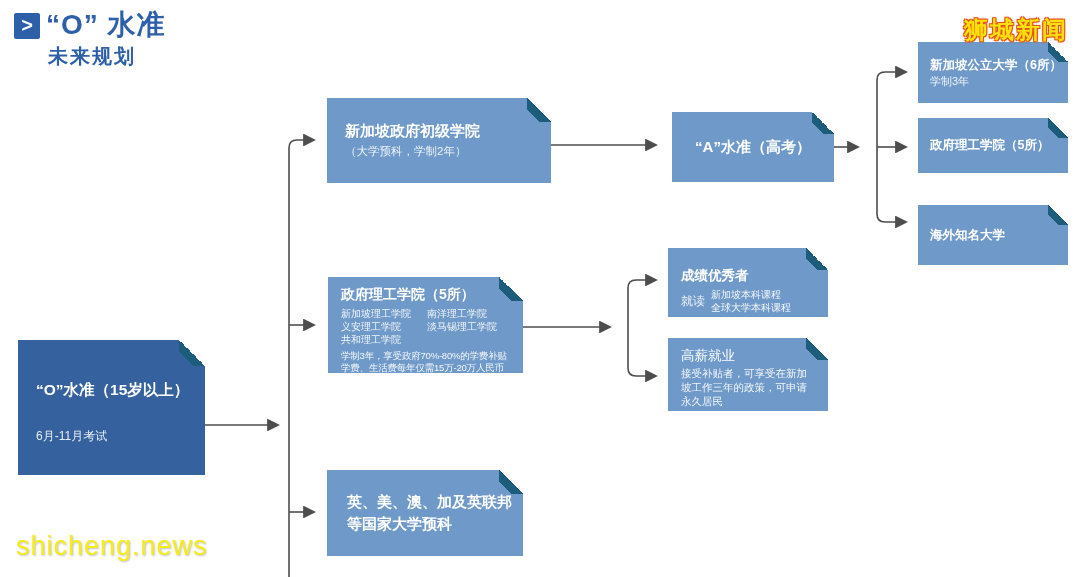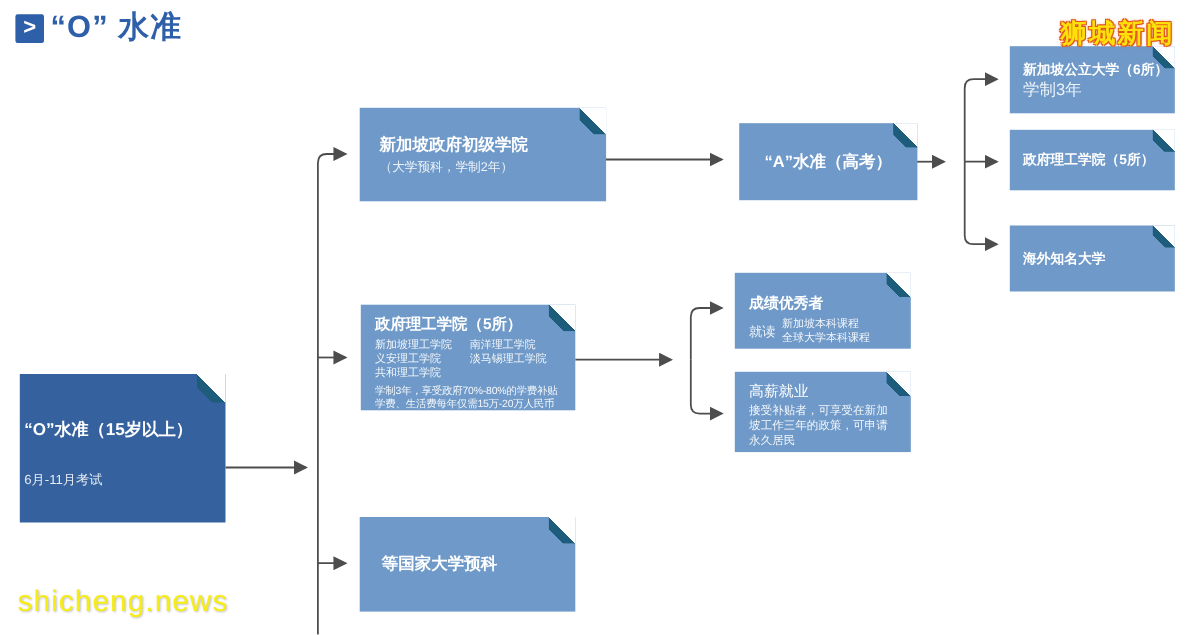--- a/index.html
+++ b/index.html
@@ -35,21 +35,21 @@
   .fold {
     position:absolute; top:0; right:0; width:var(--fold,24px); height:var(--fold,24px);
     background:linear-gradient(to bottom left, #ffffff 0 50%, #1e5c7b 50% 73%, rgba(0,0,0,0) 73%);
   }
   .vcenter { display:flex; flex-direction:column; justify-content:center; }
   .title-lg  { font-size:15.5px; font-weight:bold; white-space:nowrap; }
   .title-md  { font-size:15px;   font-weight:bold; white-space:nowrap; }
   .title-sm  { font-size:12.5px; font-weight:bold; white-space:nowrap; }
   .subtle    { color:rgba(255,255,255,.88); }
   
-  .box-olevel { left:18px; top:340px; width:187px; height:135px; padding-left:4px; padding-top:10px;gap:24px; }
+  .box-olevel { left:18px; top:340px; width:187px; height:135px; padding-left:18px; padding-top:10px;gap:24px; }
   .box-olevel .sub { font-size:12px; margin-top:3px; }
   
   .box-jc { left:327px; top:98px; width:224px; height:85px; padding-left:18px; }
   .box-jc .sub { font-size:11.5px; margin-top:3px; }
   
   .box-poly { left:328px; top:277px; width:195px; height:96px; padding:9px 13px; }
   .box-poly .ptitle { font-size:14px; font-weight:bold; margin-bottom:3px; white-space:nowrap; }
   .schools { display:grid; grid-template-columns:86px auto; font-size:10px; line-height:1.3; margin-bottom:4px; color:rgba(255,255,255,.92); }
   .pdetails { font-size:9.5px; line-height:1.3; letter-spacing:-0.2px; white-space:nowrap; color:rgba(255,255,255,.92); }
   
@@ -62,21 +62,21 @@
   .box-excellent .etitle { font-size:13.5px; font-weight:bold; margin-bottom:3px; }
   .erow { display:flex; align-items:center; gap:6px; }
   .elabel { font-size:12px; color:rgba(255,255,255,.9); flex:0 0 auto; }
   .eopts { font-size:10px; line-height:1.3; color:rgba(255,255,255,.92); }
   
   .box-employment { left:668px; top:338px; width:160px; height:73px; padding:9px 13px; }
   .box-employment .etitle { font-size:13.5px; font-weight:normal; margin-bottom:2px; }
   .edesc { font-size:10.5px; line-height:1.32; color:rgba(255,255,255,.92); }
   
   .box-uni { left:918px; top:42px; width:150px; height:61px; padding-left:12px; }
-  .box-uni .sub { font-size:15px; margin-top:0; }
+  .box-uni .sub { font-size:11px; margin-top:0; }
   .box-poly2 { left:918px; top:118px; width:150px; height:55px; padding-left:12px; }
   .box-ouni  { left:918px; top:205px; width:150px; height:60px; padding-left:12px; }
   
   .connectors { position:absolute; left:0; top:0; z-index:0; pointer-events:none; }
   .note { z-index:2; }
 </style>
 </head>
 <body>
 
 <div id="canvas">
@@ -102,20 +102,21 @@
         <path d="M628 327 V288 Q628 280 636 280 H656" marker-end="url(#arw)"></path>
         <path d="M628 327 V368 Q628 376 636 376 H656" marker-end="url(#arw)"></path>
       </g>
     </svg>
   </div>
 
   <div class="header">
     <span class="hicon">&gt;</span>
     <div>
       <div class="htitle">“O” 水准</div>
+      <div class="hsub">未来规划</div>
     </div>
   </div>
 
   <div class="sitelogo">狮城新闻</div>
   <div class="watermark">shicheng.news</div>
 
   <div class="note note--dark vcenter box-olevel" style="--fold:26px">
     <span class="fold"></span>
     <div class="title-lg">“O”水准（15岁以上）</div>
     <div class="sub subtle">6月-11月考试</div>
@@ -138,20 +139,21 @@
       <span>共和理工学院</span>
     </div>
     <div class="pdetails">
       <div>学制3年，享受政府70%-80%的学费补贴</div>
       <div>学费、生活费每年仅需15万-20万人民币</div>
     </div>
   </div>
 
   <div class="note note--light vcenter box-overseas" style="--fold:24px">
     <span class="fold"></span>
+    <div class="line">英、美、澳、加及英联邦</div>
     <div class="line">等国家大学预科</div>
   </div>
 
   <div class="note note--light vcenter box-alevel" style="--fold:22px">
     <span class="fold"></span>
     <div class="title-md">“A”水准（高考）</div>
   </div>
 
   <div class="note note--light box-excellent" style="--fold:22px">
     <span class="fold"></span>

